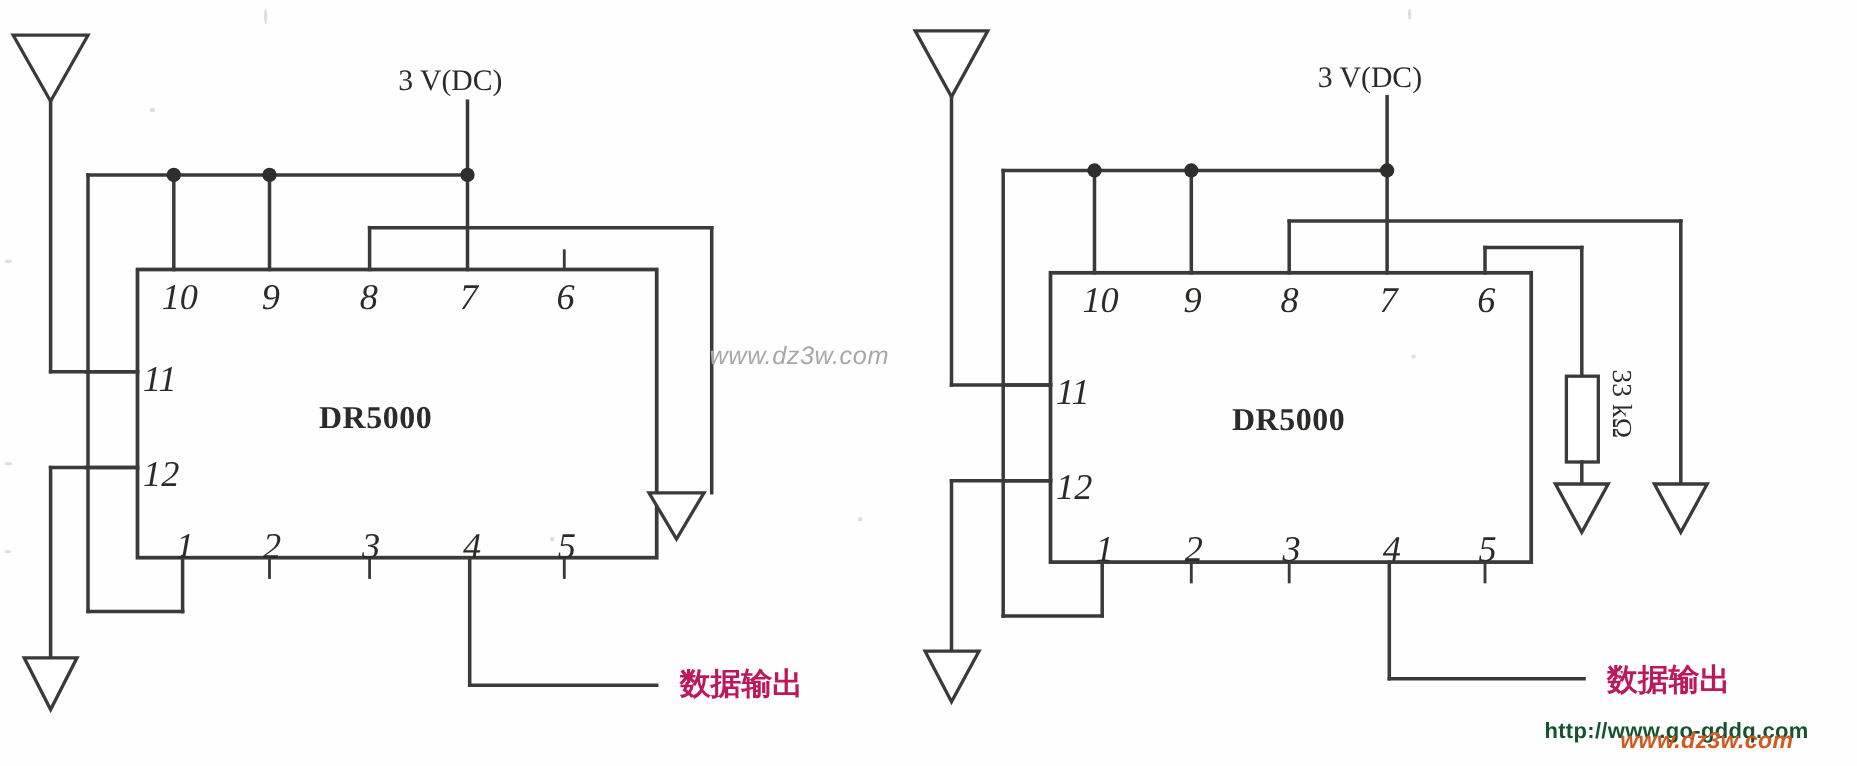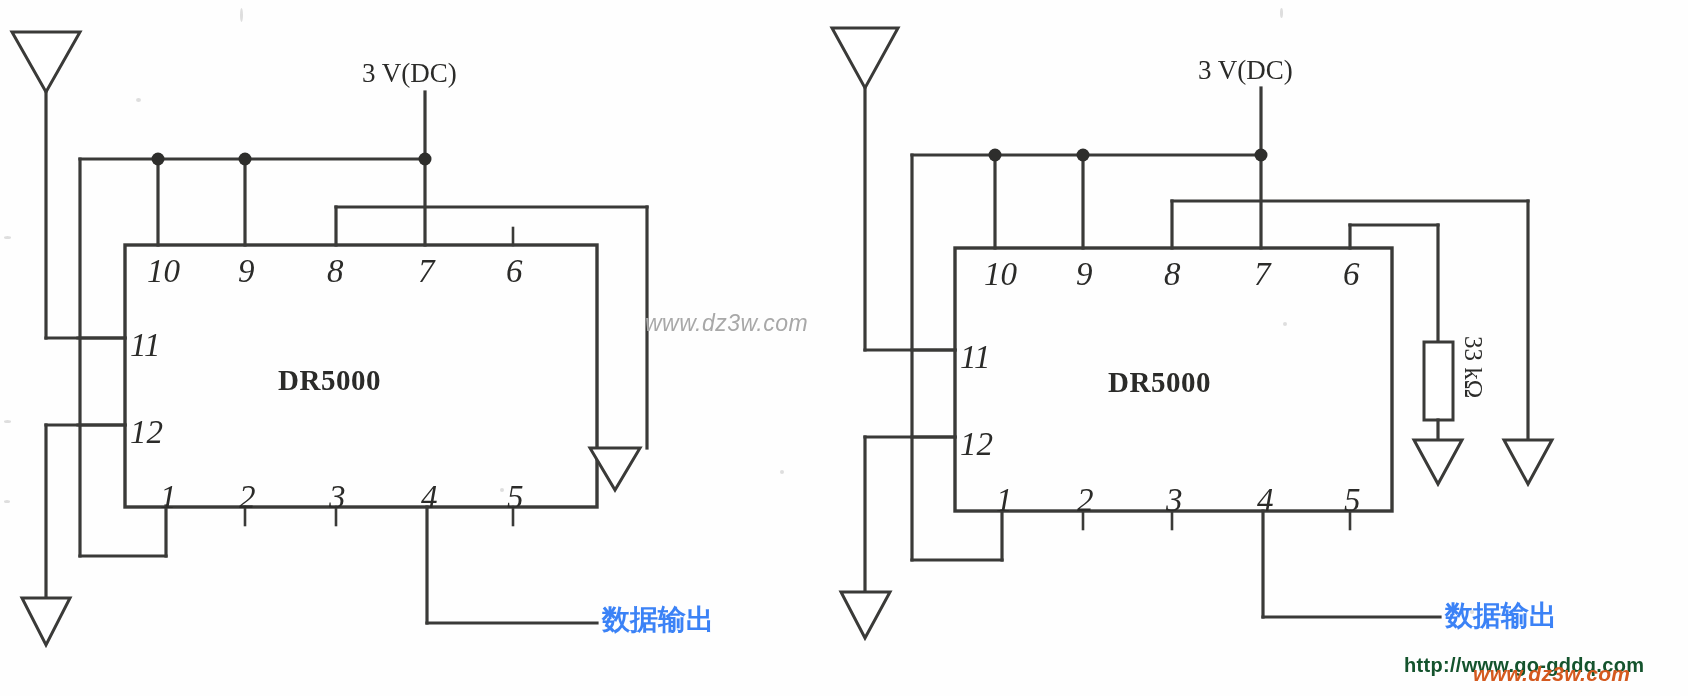--- a/index.html
+++ b/index.html
@@ -71,30 +71,32 @@
     font-size: 33px;
     font-style: italic;
     font-family: "Liberation Serif", "DejaVu Serif", serif;
     letter-spacing: 0px;
   }
   .chip-name {
     font-size: 29px;
     font-weight: bold;
     font-family: "Liberation Serif", "DejaVu Serif", serif;
     letter-spacing: 0.5px;
+    margin-left: 12px;
   }
   .supply {
     font-size: 27px;
     font-family: "Liberation Serif", "DejaVu Serif", serif;
   }
   .cjk {
     font-size: 28px;
-    font-family: Liberation Mono, monospace;
+    font-family: Liberation Sans, sans-serif;
     font-weight: 600;
-    color: #3b82f6;
+    color: #be185d;
+    margin-left: 16px;
   }
   .res-lbl {
     font-size: 25px;
     transform-origin: left top;
     transform: rotate(90deg);
     font-family: "Liberation Serif", "DejaVu Serif", serif;
   }
   .wm-center {
     font-size: 23px;
     font-style: italic;

